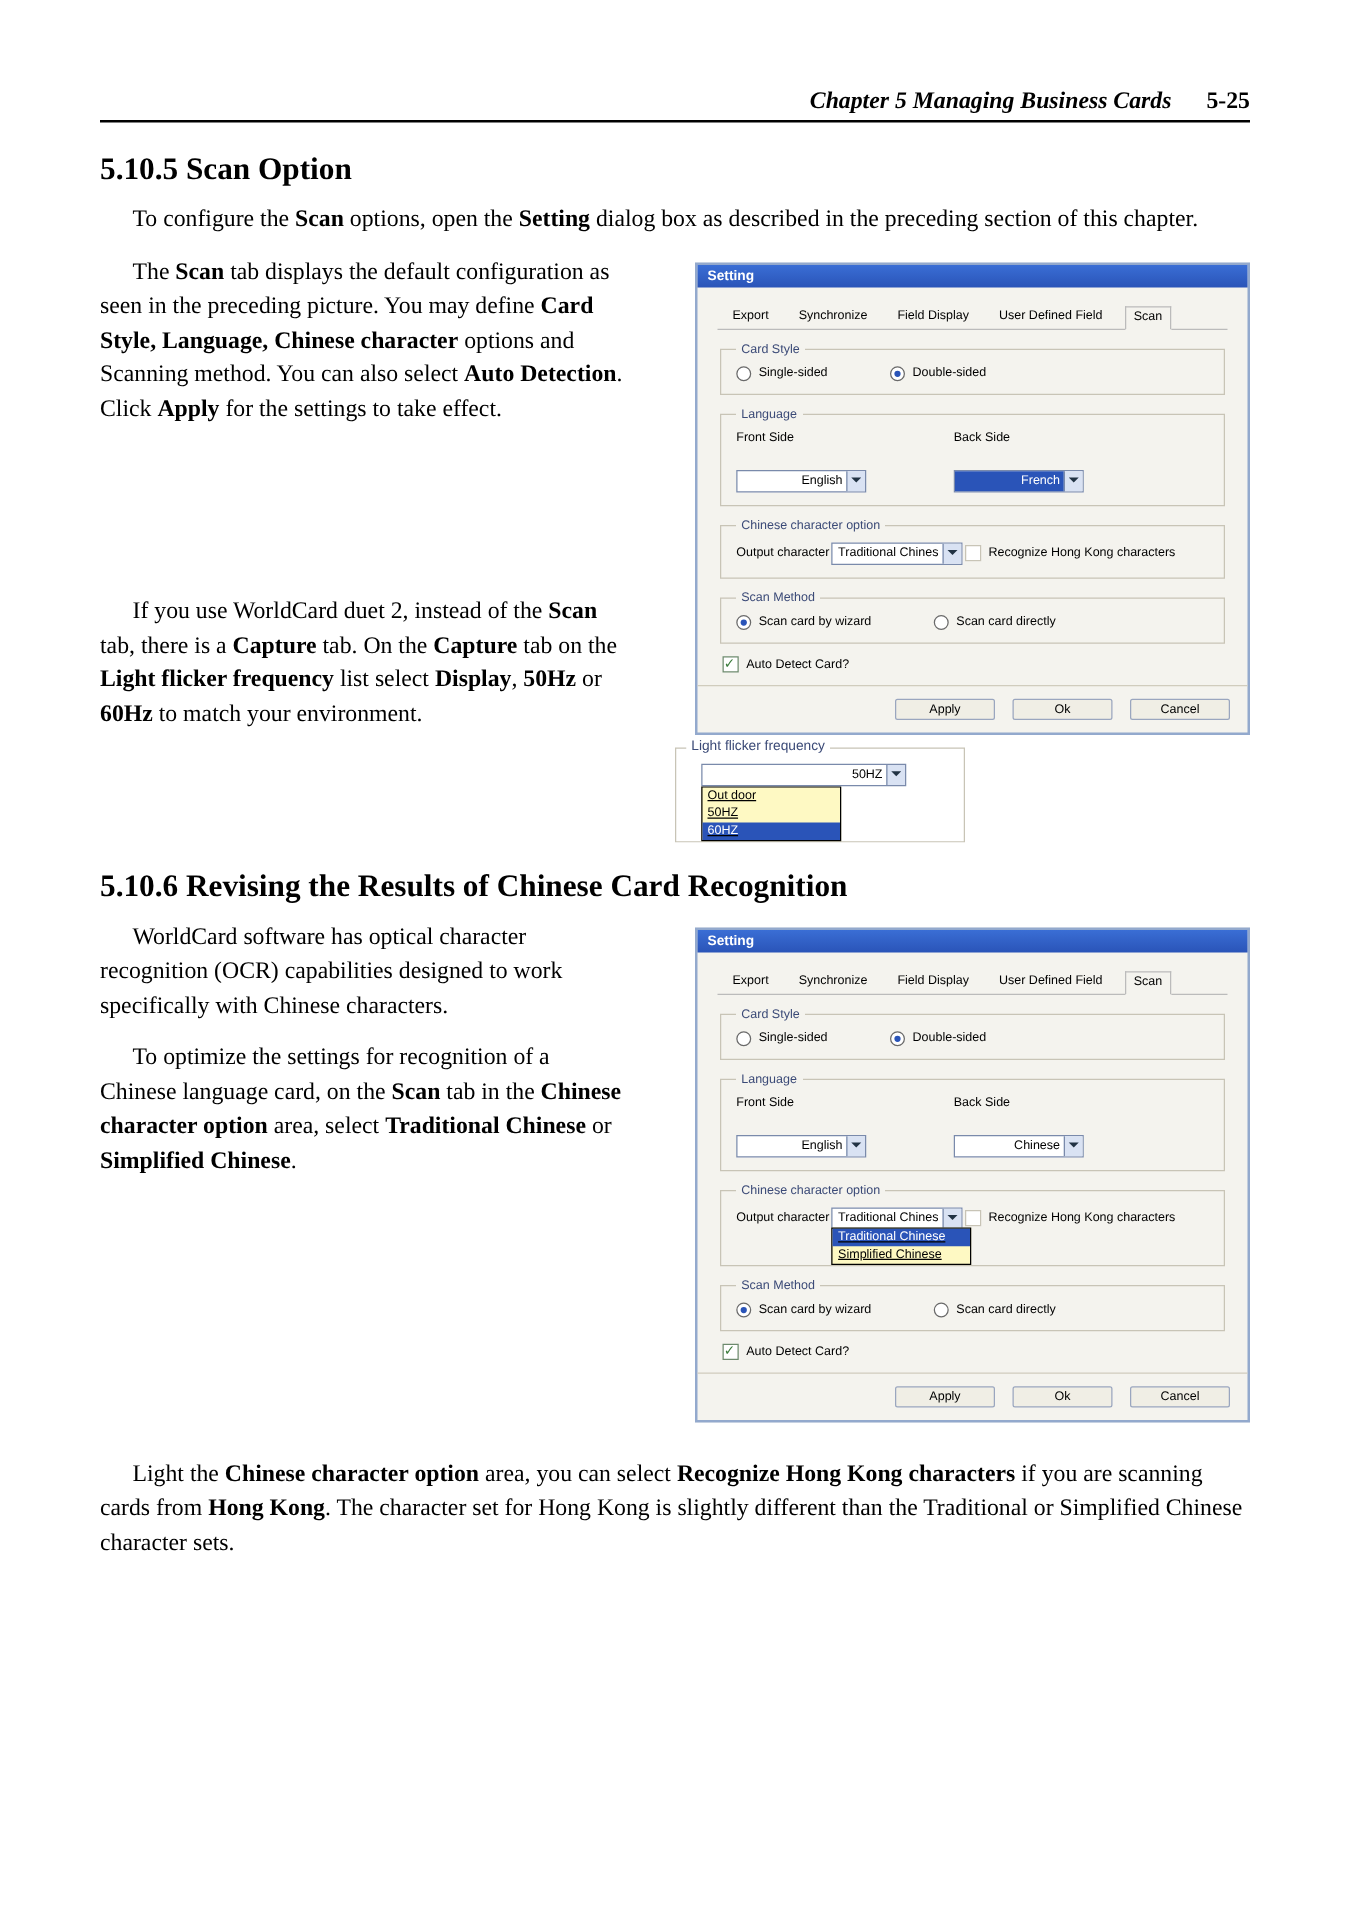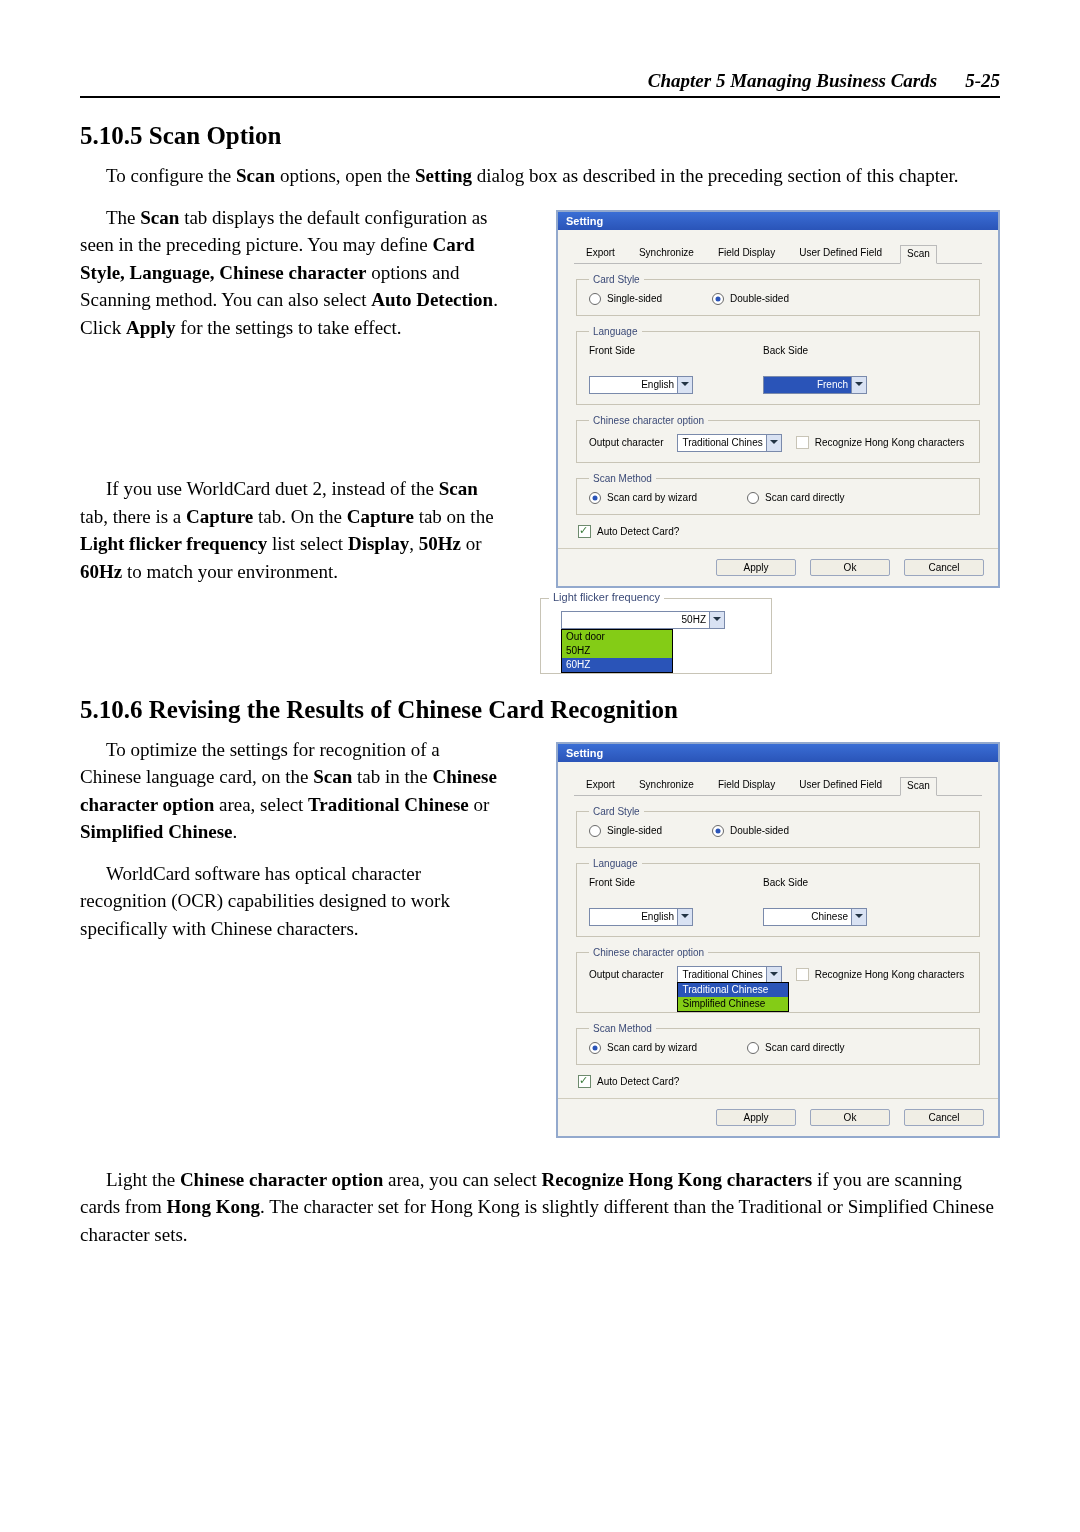--- a/index.html
+++ b/index.html
@@ -17,21 +17,20 @@
     justify-content: flex-end;
     border-bottom: 2px solid #000;
     padding-bottom: 4px;
     margin-bottom: 24px;
   }
   .page-header .chapter {
     font-style: italic;
     font-weight: bold;
   }
   .page-header .pagenum {
-    font-style: italic;
     font-weight: bold;
     margin-left: 28px;
   }
   h2 {
     font-size: 25px;
     margin: 18px 0 12px 0;
     font-weight: bold;
   }
   p {
     margin: 0 0 14px 0;
@@ -144,21 +143,21 @@
     border-right: 4px solid transparent;
     border-top: 4px solid #234;
   }
   .select.highlight {
     color: #fff;
   }
   .select.highlight .val-bg {
     position: absolute; left: 0; right: 14px; top: 0; bottom: 0; background: #2a54b8;
   }
   .select.highlight span.val { position: relative; z-index: 1; padding-left: 4px;}
-  .output-row { display: flex; align-items: center; gap: 14px; }
+  .output-row { display: flex; align-items: center; gap: 2px; }
   .chkbox {
     width: 11px; height: 11px; border: 1px solid #6d8a6d; background: #fff; display: inline-block; position: relative;
   }
   .chkbox.checked::after {
     content: "✓"; position: absolute; left: 0; top: -2px; font-size: 11px; color: #3b7c3b;
   }
   .chkbox.greyed { border-color: #c8c4b6; }
   .checkline { display: flex; align-items: center; gap: 6px; margin: 6px 4px; font-size: 10px;}
   .button-row {
     display: flex; justify-content: flex-end; gap: 14px;
@@ -168,23 +167,24 @@
     border: 1px solid #9aa6bf;
     background: #f0eee5;
     padding: 2px 0;
     width: 78px;
     text-align: center;
     font-size: 10px;
     border-radius: 2px;
   }
   .dd-list {
     border: 1px solid #000;
-    background: #84cc16;
+    background: #fef9c3;
     font-size: 10px;
     width: 110px;
+    text-decoration: underline;
   }
   .dd-list .dd-item {
     padding: 0 4px;
     line-height: 14px;
   }
   .dd-list .dd-item.sel {
     background: #2a54b8;
     color: #fff;
   }
 
@@ -328,24 +328,24 @@
     </div>
 
   </div>
 </div>
 <div class="clear"></div>
 
 <h2 style="margin-top:22px;">5.10.6 Revising the Results of Chinese Card Recognition</h2>
 
 <div class="row">
   <div class="text-col">
+    <p>WorldCard software has optical character recognition (OCR) capabilities designed to work specifically with Chinese characters.</p>
     <p>
       <span>To optimize the settings for recognition of a Chinese language card, on the </span><b>Scan</b><span> tab in the </span><b>Chinese character option</b><span> area, select </span><b>Traditional Chinese</b><span> or </span><b>Simplified Chinese</b><span>.</span>
     </p>
-    <p>WorldCard software has optical character recognition (OCR) capabilities designed to work specifically with Chinese characters.</p>
   </div>
 
   <div class="img-col">
 
     <div class="dialog">
       <div class="titlebar">Setting</div>
       <div class="inner">
         <div class="tabs">
           <div class="tab">Export</div>
           <div class="tab">Synchronize</div>

